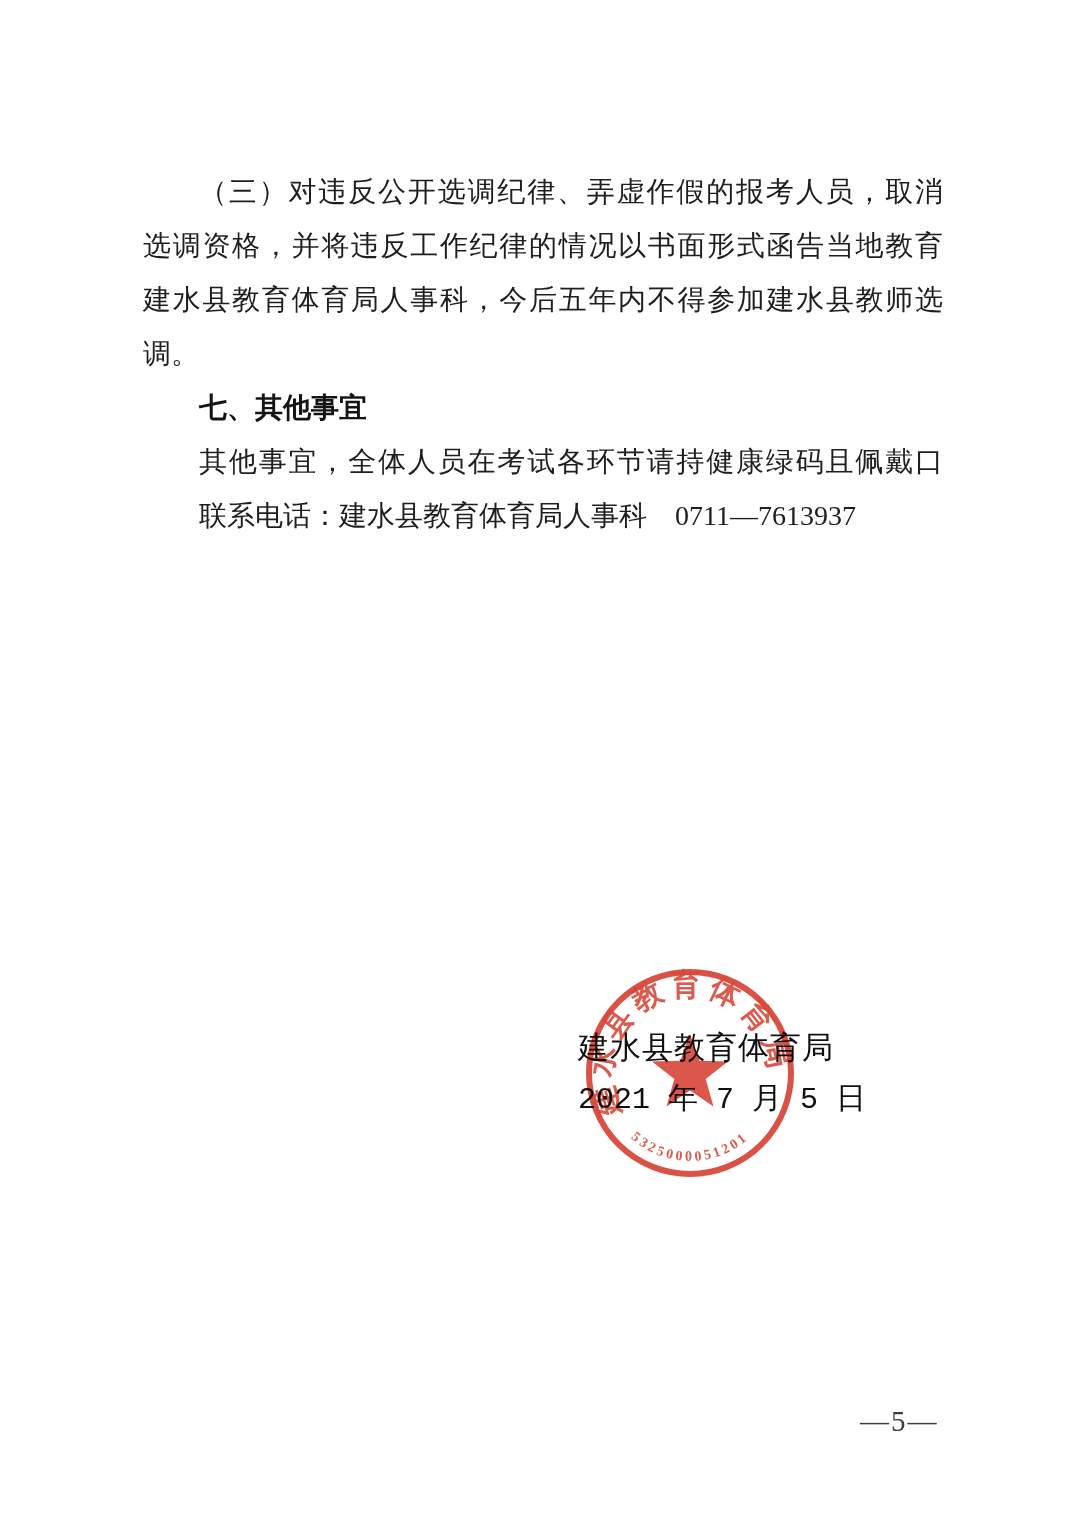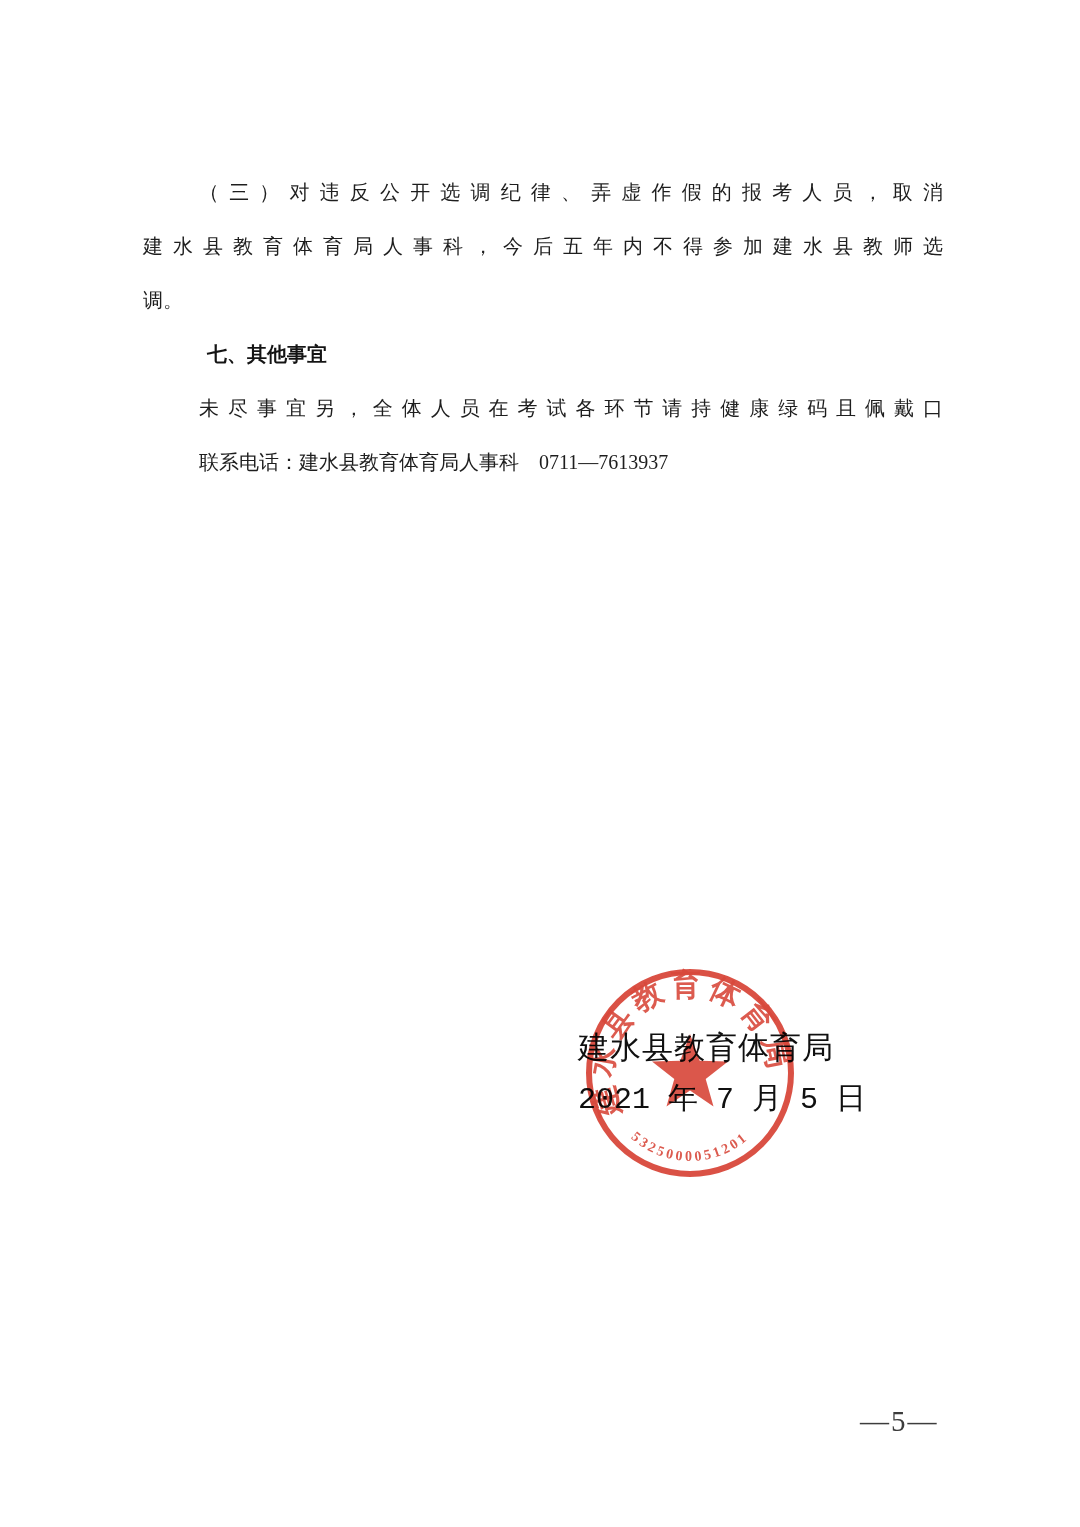--- a/index.html
+++ b/index.html
@@ -12,36 +12,35 @@
     font-family: "Liberation Serif", "DejaVu Serif", serif;
     color: #1e1e1e;
   }
   .content {
     position: absolute;
     left: 143px;
     top: 165px;
     width: 800px;
   }
   .line {
-    font-size: 20px;
+    font-size: 28px;
     line-height: 54px;
     height: 54px;
     color: #1e1e1e;
   }
   .jlast {
     text-align: justify;
     text-align-last: justify;
   }
   .indent { padding-left: 56px; }
   .indent2 { padding-left: 144px; }
   .bold {
     font-weight: bold;
     font-family: "Liberation Sans", "DejaVu Sans", sans-serif;
     color: #141414;
-    margin-left: 8px;
   }
   .attachments { margin-top: 52px; }
   .att { font-size: 26px; }
   .signature {
     position: absolute;
     left: 578px;
     top: 1023px;
     color: #101010;
   }
   .sig-org {
@@ -77,24 +76,25 @@
     letter-spacing: 2px;
   }
 </style>
 </head>
 <body>
 
 <div class="page">
 
   <div class="content">
     <div class="line indent jlast">（三）对违反公开选调纪律、弄虚作假的报考人员，取消</div>
+    <div class="line jlast">选调资格，并将违反工作纪律的情况以书面形式函告当地教育</div>
     <div class="line jlast">建水县教育体育局人事科，今后五年内不得参加建水县教师选</div>
     <div class="line">调。</div>
     <div class="line indent bold">七、其他事宜</div>
-    <div class="line indent jlast">未尽事宜另，全体人员在考试各环节请持健康绿码且佩戴口</div>
+    <div class="line indent jlast">其他事宜，全体人员在考试各环节请持健康绿码且佩戴口</div>
     <div class="line indent">联系电话：建水县教育体育局人事科　0711—7613937</div>
 
   </div>
 
   <div class="signature">
     <div class="sig-org">建水县教育体育局</div>
     <div class="sig-date">2021 年 7 月 5 日</div>
   </div>
 
   <svg class="seal" viewBox="0 0 264 264" xmlns="http://www.w3.org/2000/svg">

